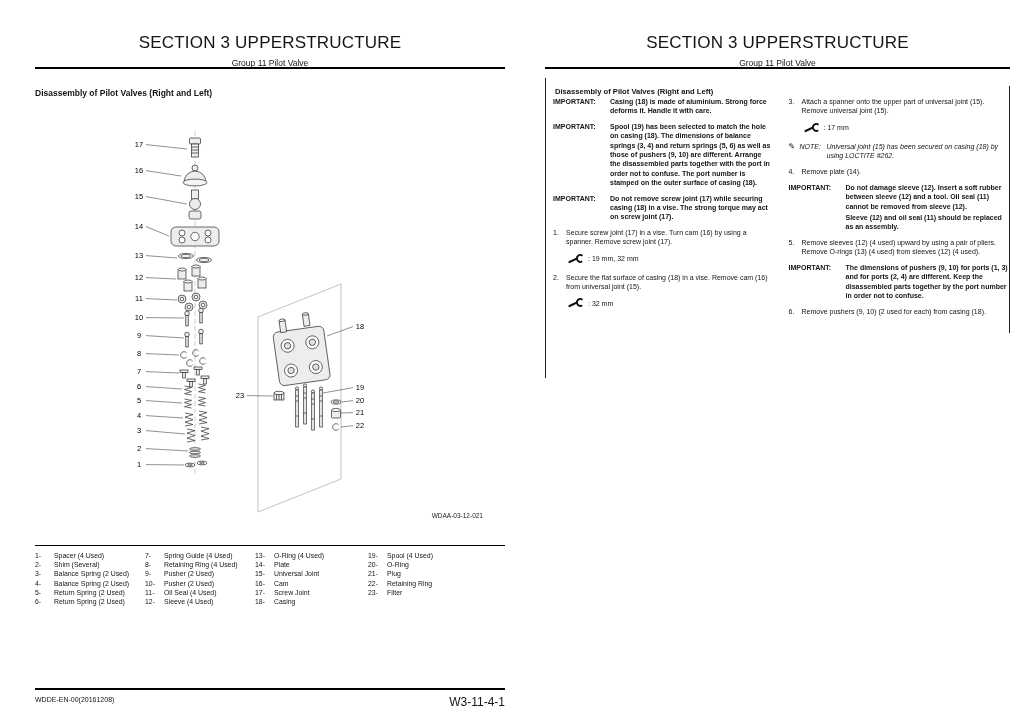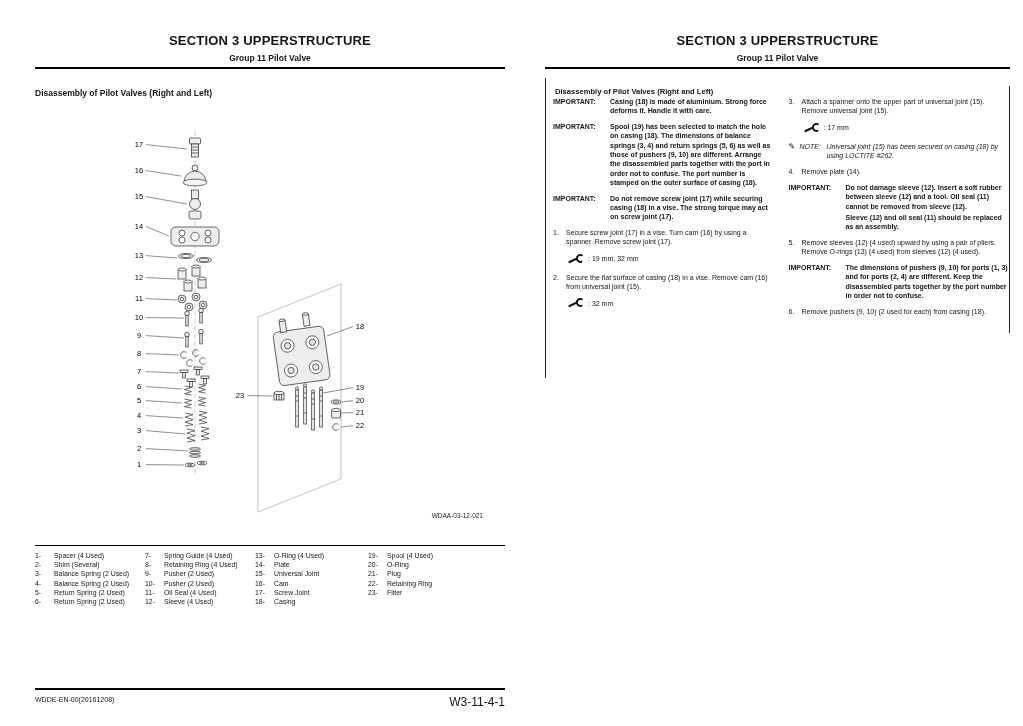--- a/index.html
+++ b/index.html
@@ -4,22 +4,22 @@
 <style>
   html,body{margin:0;padding:0}
   body{width:1023px;height:726px;position:relative;background:#ffffff;
        font-family:"Liberation Sans","DejaVu Sans",sans-serif;color:#141414;overflow:hidden}
   .page{position:absolute;top:0;height:726px}
   #pageL{left:35px;width:470px}
   #pageR{left:545px;width:465px}
 
   
   .phead{position:absolute;top:33px;left:0;right:0;text-align:center}
-  .phead .sec{font-size:13px;font-weight:bold;letter-spacing:.2px}
-  .phead .grp{font-size:8.5px;font-weight:bold;margin-top:5px}
+  .phead .sec{font-size:17px;font-weight:normal;letter-spacing:.2px}
+  .phead .grp{font-size:8.5px;font-weight:normal;margin-top:5px}
   .headrule{position:absolute;top:67px;left:0;right:0;height:2px;background:#000}
 
   
   .doc-title-l{position:absolute;top:81px;left:0;font-size:8.5px;font-weight:bold}
   .doc-title-r{position:absolute;top:81px;left:10px;font-size:7.6px;font-weight:bold}
 
   
   .vbar-left{position:absolute;left:0;top:78px;height:300px;width:1px;background:#222}
   .vbar-right{position:absolute;right:0;top:86px;height:247px;width:1px;background:#222}
 

